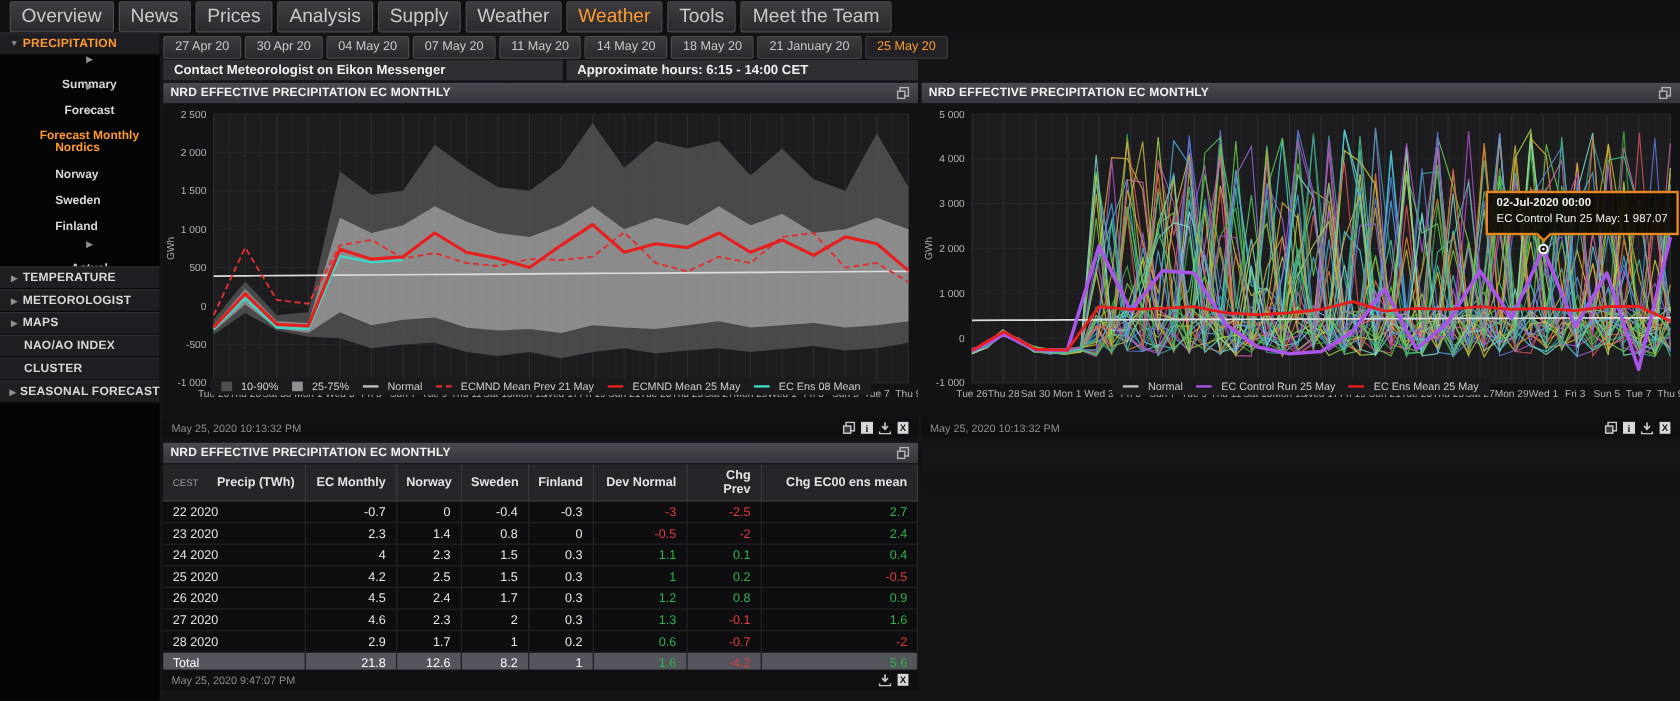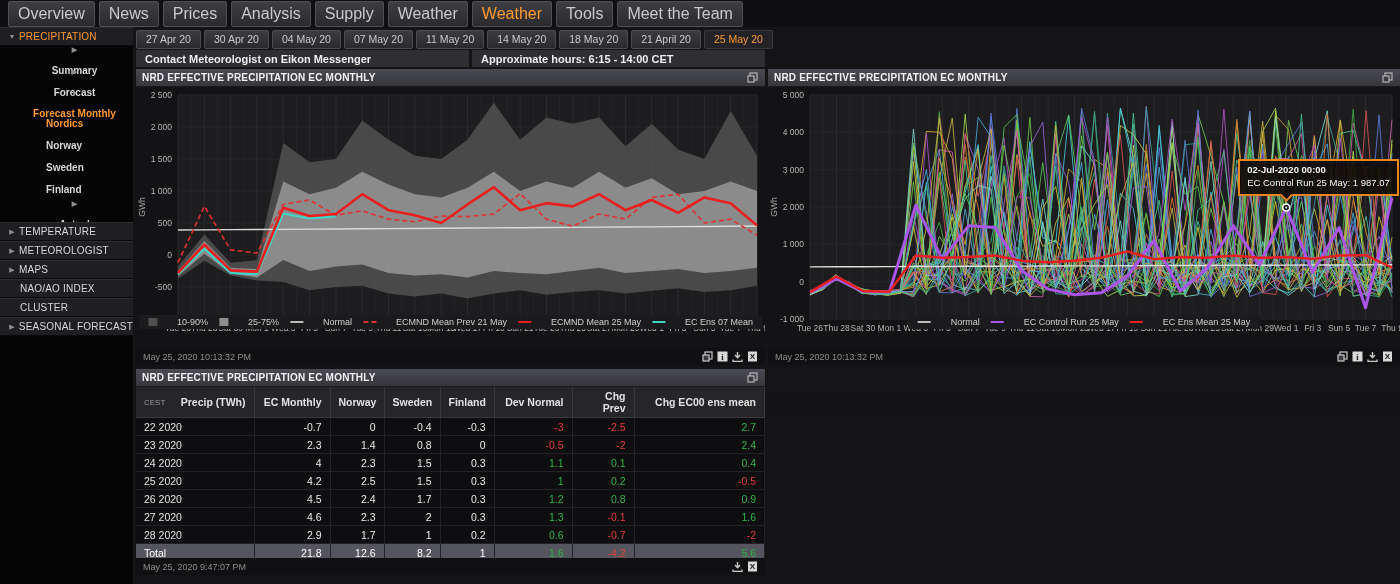--- a/index.html
+++ b/index.html
@@ -14,21 +14,21 @@
     display:flex; align-items:center; gap:4px; padding:0 0 0 8px; }
   .navbtn { background:linear-gradient(#3e3e42,#2b2b2f); border:1px solid #505054; color:#c9c9c9;
     font-size:16px; line-height:1; padding:4px 9px; border-radius:2px; cursor:pointer; white-space:nowrap;
     font-family:inherit; }
   .navbtn.active { color:#ff9a2e; }
   
   .sidebar { position:absolute; top:27px; left:0; width:133px; bottom:0; background:#050506; }
   .side-item { display:flex; align-items:center; font-size:10px; color:#d8d8d8; cursor:pointer;
     height:19px; position:relative; }
   .side-item.band { background:#1f1f23; border-top:1px solid #2e2e32; border-bottom:1px solid #0a0a0a; }
-  .side-item.lvl0 { font-weight:normal; letter-spacing:.2px; }
+  .side-item.lvl0 { font-weight:bold; letter-spacing:.2px; }
   .side-item.lvl1 { height:22px; font-weight:bold;flex-direction:column; }
   .side-item.lvl2 { height:22px; font-weight:bold; }
   .side-item .arr { width:8px; font-size:7px; color:#8f8f8f; display:inline-block; text-align:center; }
   .side-item.orange, .side-item.orange .lbl { color:#ff9a2e; }
   .side-item .lbl { white-space:nowrap; }
   
   .dates { position:absolute; left:136px; top:30px; display:flex; gap:3px; }
   .datebtn { background:linear-gradient(#3c3c40,#2a2a2e); border:1px solid #4c4c50; color:#c9c9c9;
     font-size:10.5px; line-height:1; padding:3px 9px; border-radius:2px; cursor:pointer; white-space:nowrap;
     font-family:inherit; }
@@ -41,21 +41,21 @@
   .infocell.r { flex:1;text-align:center; }
   
   .panel { position:absolute; background:#131315; }
   .panel-header { height:18px; background:linear-gradient(#4a4a52,#36363c); border-bottom:1px solid #1a1a1c;
     display:flex; align-items:center; justify-content:space-between; padding:0 6px;
     font-size:10px; font-weight:bold; color:#f2f2f2; letter-spacing:.2px; }
   .hdr-icon { width:12px; height:12px; cursor:pointer; opacity:.85; flex:none; }
   .chart-body { position:relative; background:#131315; }
   .legend { position:absolute; left:50%; transform:translateX(-50%); bottom:19px; background:#1b1b1d;
     display:flex; gap:11px; align-items:center; padding:2px 9px; font-size:9px; color:#cfcfcf; white-space:nowrap; }
-  .legend .item { display:flex; align-items:center; gap:20px; }
+  .legend .item { display:flex; align-items:center; gap:8px; }
   .legend .sw-box { width:9px; height:8px; display:inline-block; }
   .legend .sw-line { width:13px; height:0; border-top:2px solid; display:inline-block; }
   .legend .sw-dash { width:13px; height:0; border-top:2px dashed; display:inline-block; }
   .panel-footer { position:absolute; left:0; right:0; bottom:0; height:17px; background:#101012;
     display:flex; align-items:center; justify-content:space-between; padding:0 7px; }
   .stamp { font-size:9px; color:#8d8d8d; }
   .foot-icons { display:flex; gap:4px; align-items:center; }
   .foot-icons svg { cursor:pointer; }
   
   .tooltip { position:absolute; border:2px solid #e8861f; background:rgba(16,12,6,.92); padding:3px 7px 4px;
@@ -123,21 +123,21 @@
   </div>
 
 <div class="dates" id="dates">
     <button class="datebtn">27 Apr 20</button>
     <button class="datebtn">30 Apr 20</button>
     <button class="datebtn">04 May 20</button>
     <button class="datebtn">07 May 20</button>
     <button class="datebtn">11 May 20</button>
     <button class="datebtn">14 May 20</button>
     <button class="datebtn">18 May 20</button>
-    <button class="datebtn">21 April 20</button>
+    <button class="datebtn">21 January 20</button>
     <button class="datebtn selected">25 May 20</button>
   </div>
 
 <div class="infobar">
   <div class="infocell l">Contact Meteorologist on Eikon Messenger</div>
   <div class="infocell r">Approximate hours: 6:15 - 14:00 CET</div>
 </div>
 
 <div class="panel" id="panel-left-chart" style="left:136px; top:69px; width:629px; height:296px;">
   <div class="panel-header">
@@ -258,21 +258,21 @@
         <span class="item">
           <span class="sw-dash" style="border-top-color: rgb(224, 48, 48);"></span>
           <span>ECMND Mean Prev 21 May</span>
         </span>
         <span class="item">
           <span class="sw-line" style="border-top-color: rgb(232, 31, 31);"></span>
           <span>ECMND Mean 25 May</span>
         </span>
         <span class="item">
           <span class="sw-line" style="border-top-color: rgb(63, 214, 200);"></span>
-          <span>EC Ens 07 Mean</span>
+          <span>EC Ens 08 Mean</span>
         </span>
       </div>
   </div>
   <div class="panel-footer">
     <span class="stamp">May 25, 2020 10:13:32 PM</span>
     <span class="foot-icons">
         <span style="display: inline-flex;">
           <svg width="11" height="11" viewBox="0 0 11 11">
             <rect x="3" y="1" width="7" height="7" fill="none" stroke="#c9c9c9" stroke-width="1.2"></rect>
             <rect x="1" y="4" width="6" height="6" fill="#3a3a40" stroke="#c9c9c9" stroke-width="1.2"></rect>

